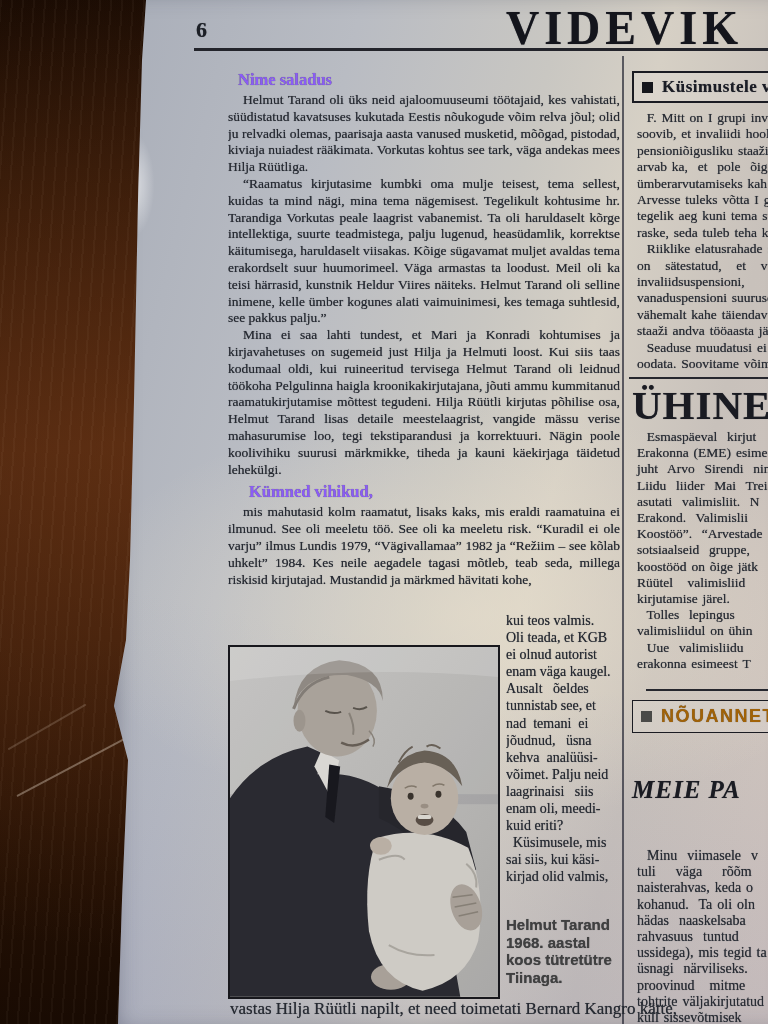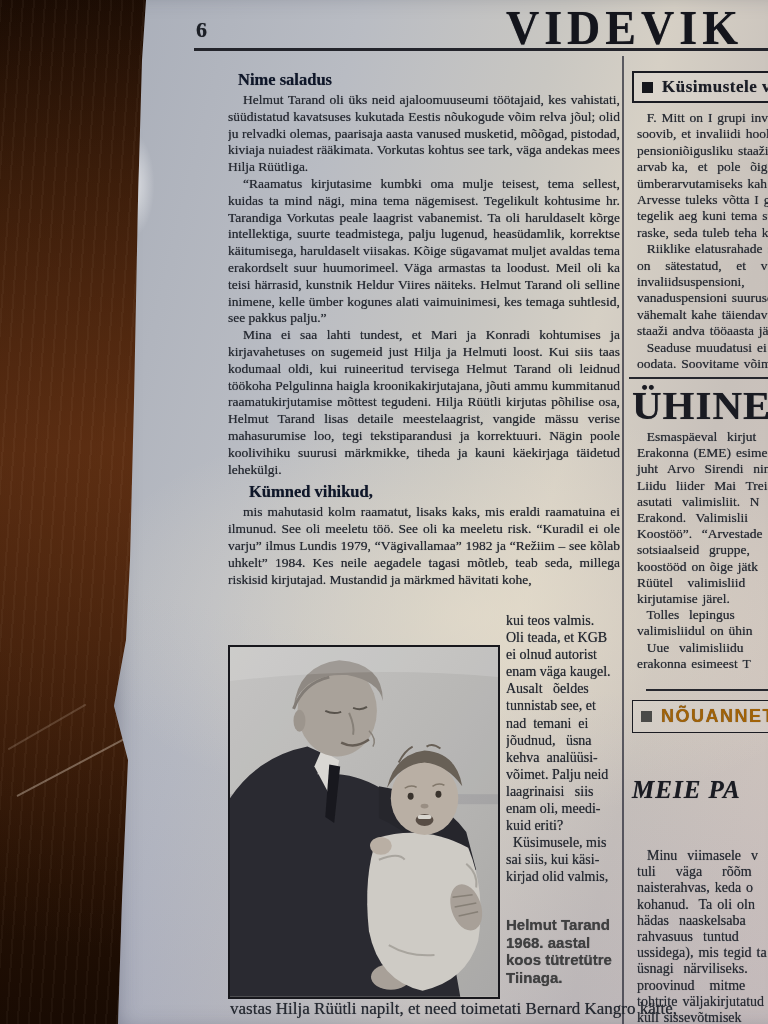--- a/index.html
+++ b/index.html
@@ -30,21 +30,21 @@
   .content{position:absolute;inset:0;color:#262a32;}
   .content *{text-shadow:0 0 .7px rgba(38,42,50,.75);}
   .pageno{position:absolute;left:196px;top:17px;font-size:22px;font-weight:bold;color:#1c1f26;}
   .masthead{position:absolute;left:506px;top:1px;font-size:46px;font-weight:900;
             letter-spacing:5px;color:#14151c;transform:scaleY(1.04);white-space:nowrap;}
   .header-rule{position:absolute;left:194px;top:48px;width:574px;height:2.5px;background:#23242b;}
   .vdivider{position:absolute;left:622px;top:56px;width:1.5px;height:968px;background:rgba(48,50,62,.75);}
   
   .article{position:absolute;left:228px;top:70px;width:392px;height:574px;overflow:hidden;
            font-size:13.5px;line-height:16.8px;text-align:justify;}
-  .article h3{margin:0 0 2px 10px;font-size:16.5px;line-height:20px;color:#0f172a;}
+  .article h3{margin:0 0 2px 10px;font-size:16.5px;line-height:20px;color:#8b5cf6;}
   .article h3.h2{margin-top:4px;margin-left:21px;}
   .article p{margin:0;text-indent:15px;}
   .lines{white-space:pre;}
   .wrapcol{position:absolute;left:506px;top:612px;width:116px;height:278px;overflow:hidden;
            font-size:14px;line-height:17.1px;}
   .caption{position:absolute;left:506px;top:916px;width:122px;
            font-family:"Liberation Sans",sans-serif;font-weight:bold;font-size:15px;line-height:17.5px;
            color:#404040;}
   .bottomline{position:absolute;left:230px;top:999px;width:412px;font-size:17px;white-space:nowrap;}
   

